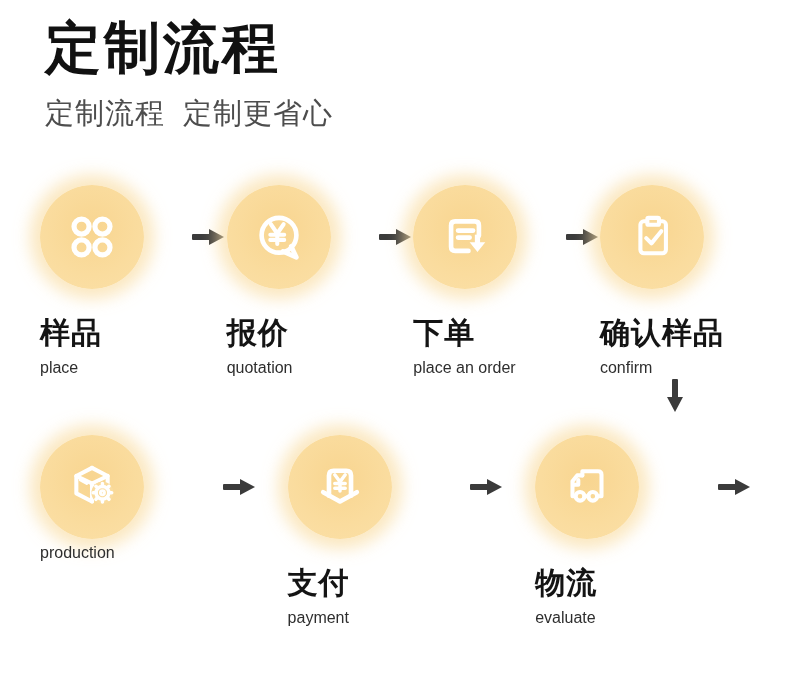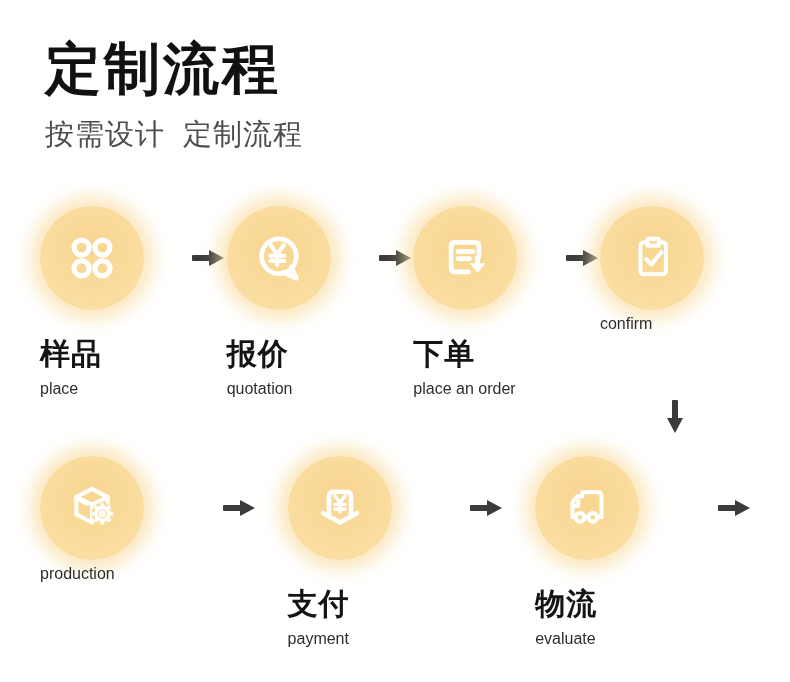--- a/index.html
+++ b/index.html
@@ -1,20 +1,20 @@
 <!DOCTYPE html>
 <html style="--background: #FFFFFF; --circle: #FADC9E; --icon: #FFFFFF; --arrow: #3B3B3B; --title: #111111; --subtitle: #4D4D4D; --label-zh: #141414; --label-en: #2E2E2E;"><head>
 <meta charset="utf-8">
 <style>
   html,body{margin:0;padding:0;background:#fff;}
   .page{
     width:790px;height:682px;background:var(--background,#fff);
     font-family:"Liberation Sans",sans-serif;overflow:hidden;position:relative;
   }
-  header{padding:14px 45px 0;margin-top:21px;}
+  header{padding:14px 45px 0;}
   .title{
     margin:0;font-size:56px;line-height:1.2;font-weight:900;
     color:var(--title,#111);letter-spacing:3px;
   }
   .subtitle{
     margin:16px 0 0;font-size:29px;line-height:1.15;font-weight:500;
     color:var(--subtitle,#4d4d4d);letter-spacing:1px;white-space:pre;
   }
   .flow{padding:0 40px;margin-top:54px;}
   .row{display:flex;justify-content:space-between;align-items:flex-start;}
@@ -33,21 +33,21 @@
   .varrow{position:absolute;right:67px;top:2px;color:var(--arrow,#3b3b3b);}
   .ic{fill:none;stroke:currentColor;stroke-linecap:round;stroke-linejoin:round;}
 </style>
 </head>
 <body>
 
 <div class="page">
 
   <header>
     <h1 class="title">定制流程</h1>
-    <p class="subtitle">按需设计  定制流程</p>
+    <p class="subtitle">定制流程  定制更省心</p>
   </header>
 
   <div class="flow">
 
     <div class="row">
 
       <div class="step">
         <div class="circle">
           <svg viewBox="0 0 100 100">
             <g class="ic" stroke-width="9">
@@ -111,20 +111,21 @@
       </svg>
 
       <div class="step">
         <div class="circle">
           <svg viewBox="0 0 100 100">
             <rect class="ic" stroke-width="7" x="30" y="23" width="44" height="55" rx="6"></rect>
             <rect x="42" y="17" width="20" height="12" rx="2" fill="#F9D99B" stroke="currentColor" stroke-width="7"></rect>
             <path class="ic" stroke-width="7" d="M 40,52 L 49,61 L 66,40"></path>
           </svg>
         </div>
+        <div class="zh">确认样品</div>
         <div class="en">confirm</div>
       </div>
 
     </div>
 
     <div class="connector">
       <svg class="varrow" width="16" height="34" viewBox="0 0 16 34">
         <rect x="5" y="0" width="6" height="20" rx="1" fill="currentColor"></rect>
         <polygon points="0,18 16,18 8,33" fill="currentColor"></polygon>
       </svg>

